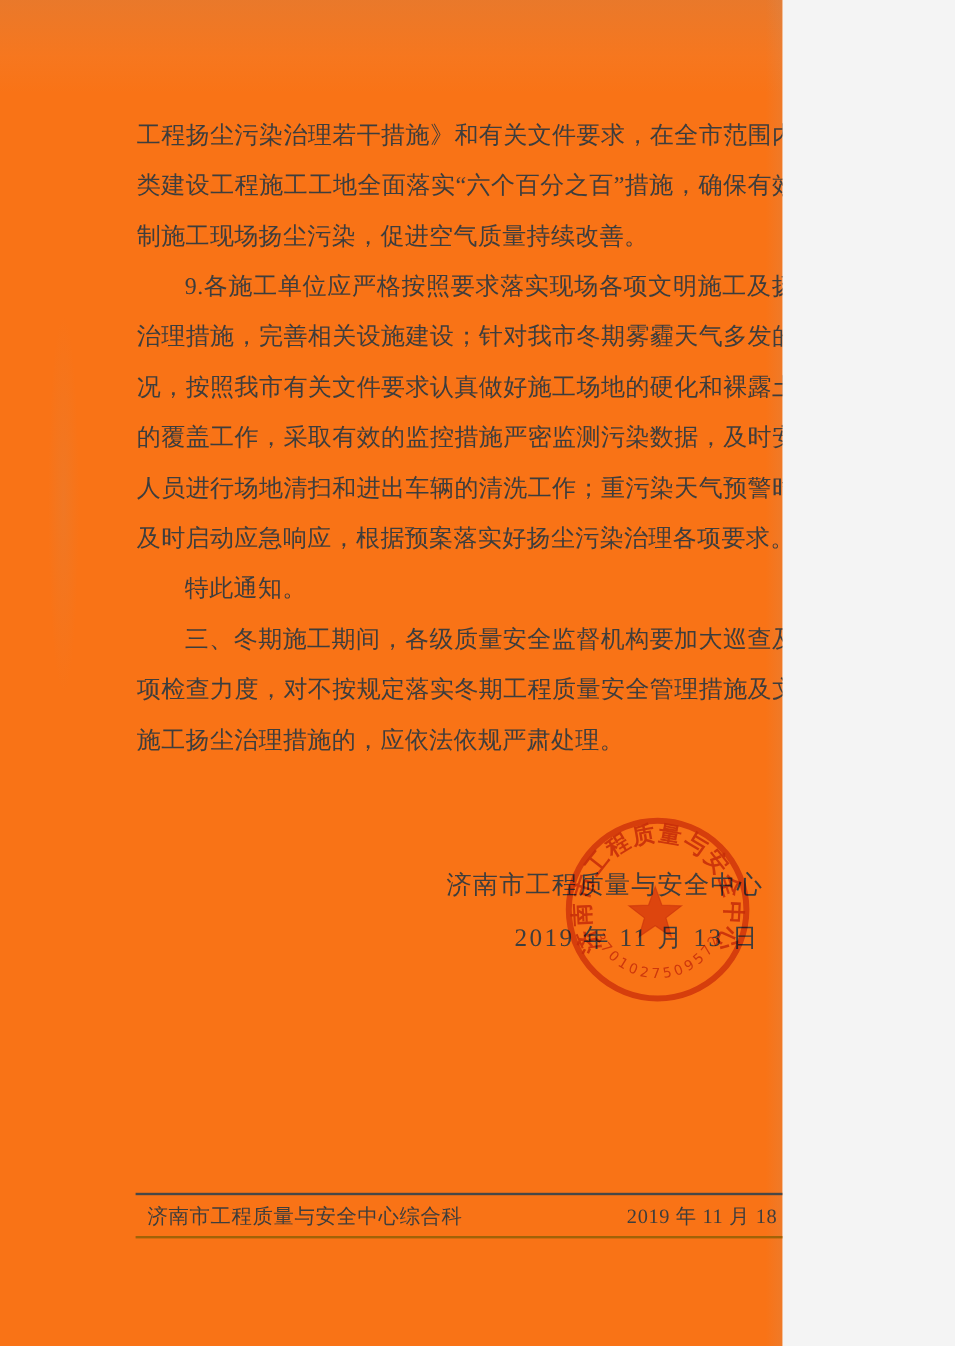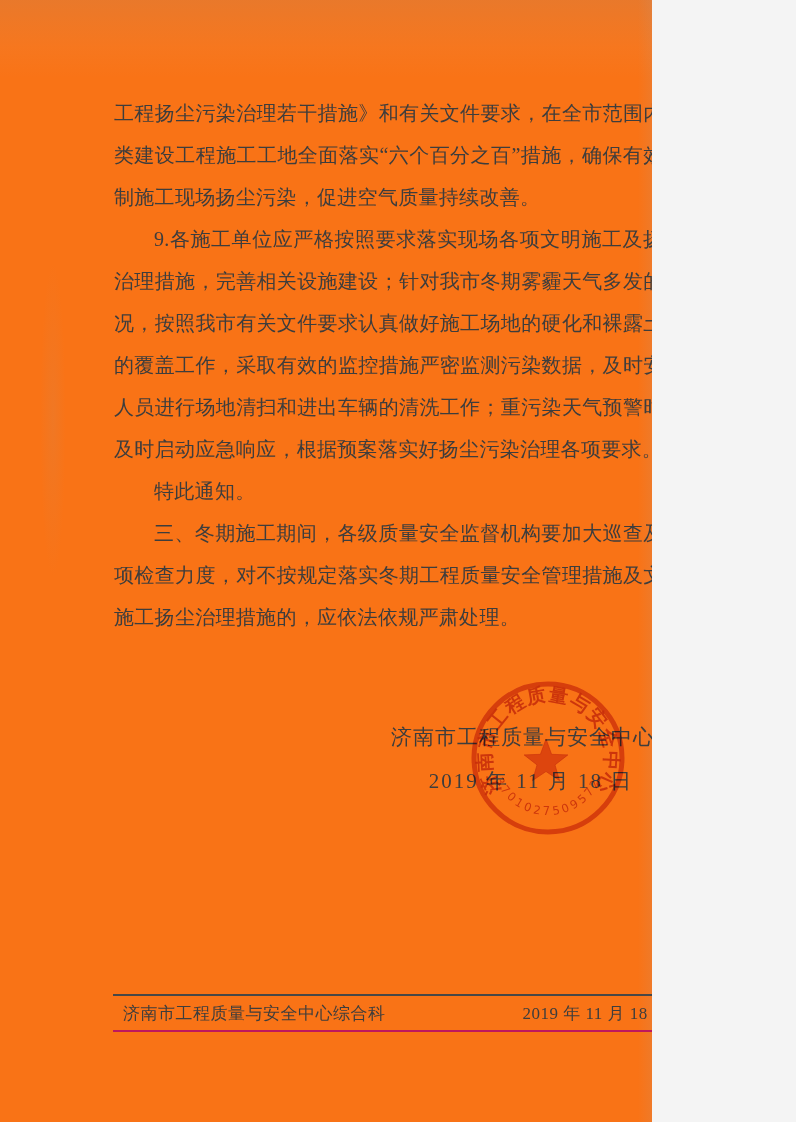--- a/index.html
+++ b/index.html
@@ -39,21 +39,21 @@
     line-height: 42px;
     letter-spacing: 0.3px;
     color: #3d3d3d;
     text-align: justify;
   }
   .body-text p { margin: 0; }
   .body-text p.indent { text-indent: 2em; }
 
   .sig-org {
     position: absolute; left: 372px; top: 722px; width: 302px;
-    text-align: center;
+    text-align: left;
     font-size: 21px; line-height: 30px; letter-spacing: 1px;
     color: #3d3d3d;
   }
   .sig-date {
     position: absolute; left: 380px; top: 766px; width: 302px;
     text-align: center;
     font-size: 21px; line-height: 30px; letter-spacing: 2px;
     color: #3d3d3d;
   }
 
@@ -73,21 +73,21 @@
     font-family: "DejaVu Sans", sans-serif;
     font-size: 11.5px;
     letter-spacing: 3px;
   }
 
   .footer {
     position: absolute; left: 113px; top: 994px;
     width: 598px; height: 38px;
     box-sizing: border-box;
     border-top: 2px solid #474747;
-    border-bottom: 2px solid #be185d;
+    border-bottom: 2px solid #a16207;
     display: flex; justify-content: space-between; align-items: center;
     padding: 0 6px 0 10px;
     color: #3d3d3d;
   }
   .footer .left  { font-size: 17px; letter-spacing: 0.5px; }
   .footer .right { font-size: 17px; letter-spacing: 0.5px; }
 </style>
 </head>
 <body>
 
@@ -97,21 +97,21 @@
   <div class="scan-right"></div>
 
   <div class="body-text">
     <p>工程扬尘污染治理若干措施》和有关文件要求，在全市范围内各类建设工程施工工地全面落实“六个百分之百”措施，确保有效控制施工现场扬尘污染，促进空气质量持续改善。</p>
     <p class="indent">9.各施工单位应严格按照要求落实现场各项文明施工及扬尘治理措施，完善相关设施建设；针对我市冬期雾霾天气多发的情况，按照我市有关文件要求认真做好施工场地的硬化和裸露土地的覆盖工作，采取有效的监控措施严密监测污染数据，及时安排人员进行场地清扫和进出车辆的清洗工作；重污染天气预警时应及时启动应急响应，根据预案落实好扬尘污染治理各项要求。</p>
     <p class="indent">特此通知。</p>
     <p class="indent">三、冬期施工期间，各级质量安全监督机构要加大巡查及专项检查力度，对不按规定落实冬期工程质量安全管理措施及文明施工扬尘治理措施的，应依法依规严肃处理。</p>
   </div>
 
   <div class="sig-org">济南市工程质量与安全中心</div>
-  <div class="sig-date">2019 年 11 月 18 日</div>
+  <div class="sig-date">2019 年 11 月 13 日</div>
 
   <svg class="seal" viewBox="0 0 170 170" aria-hidden="true">
     <defs>
       <path id="arcTop" d="M 35.6 113.5 A 57 57 0 1 1 134.4 113.5" fill="none"></path>
       <path id="arcBottom" d="M 31.4 104.5 A 57 57 0 0 0 138.6 104.5" fill="none"></path>
       <filter id="stampSoft" x="-10%" y="-10%" width="120%" height="120%">
         <feGaussianBlur stdDeviation="0.45"></feGaussianBlur>
       </filter>
     </defs>
     <g filter="url(#stampSoft)">

